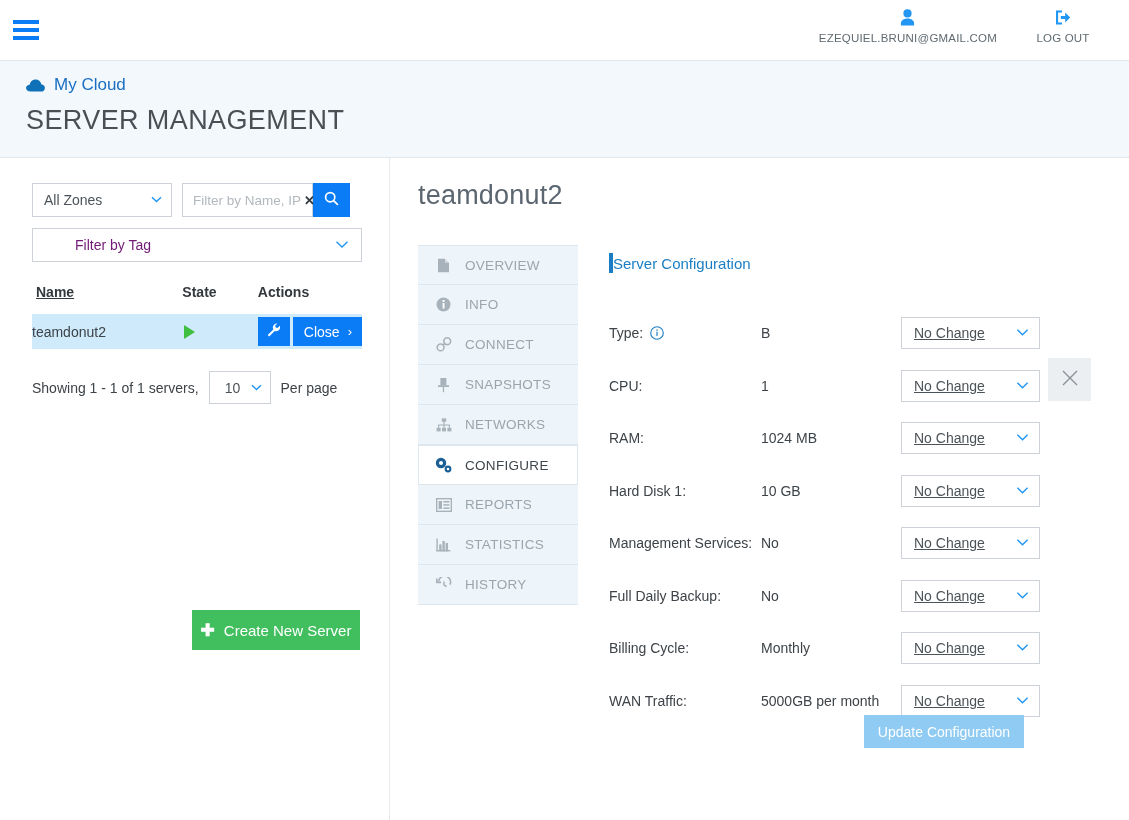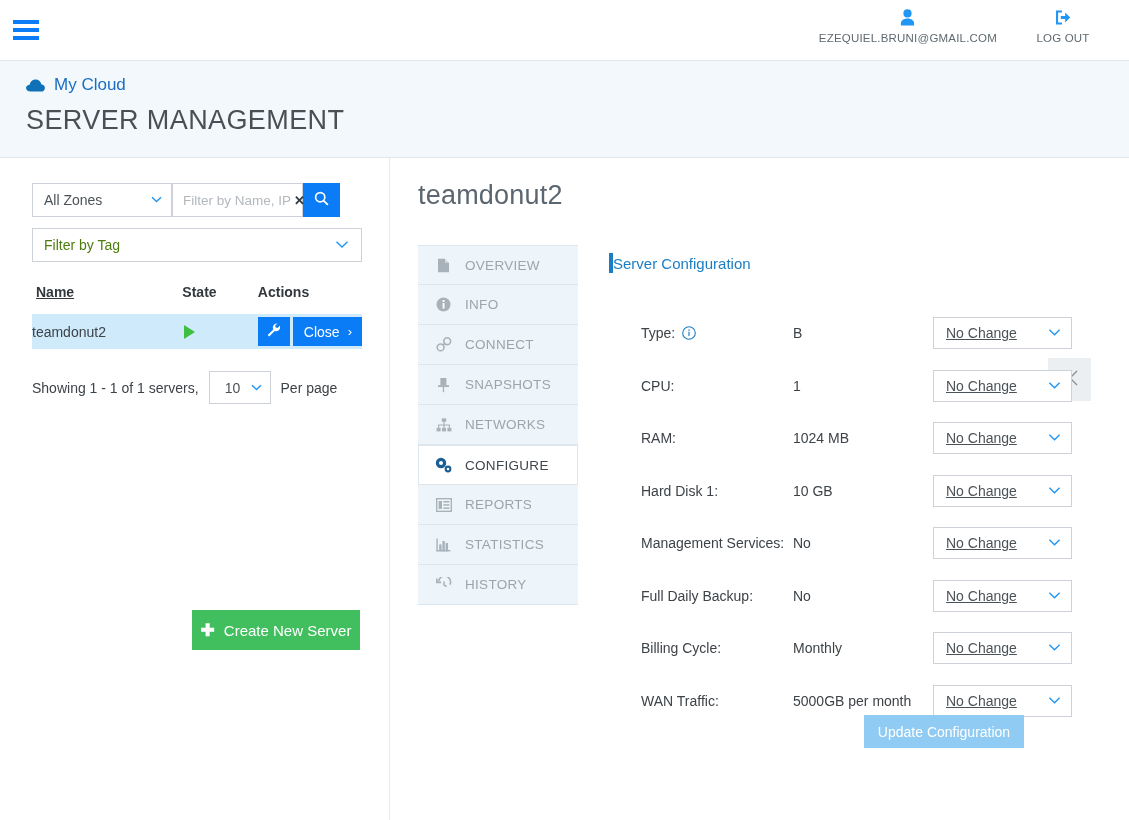--- a/index.html
+++ b/index.html
@@ -56,21 +56,21 @@
   
   .body-wrap { display: flex; height: 662px; }
 
   
   .leftcol {
     width: 390px; flex: 0 0 390px;
     border-right: 1px solid #e6eaed;
     padding: 25px 28px 0 32px;
     position: relative;
   }
-  .filters-row { display: flex; }
+  .filters-row { display: flex; gap: 10px; }
   .sel-box {
     position: relative; height: 34px; border: 1px solid #ccd2d8;
     background:#fff; display:flex; align-items:center;
     padding: 0 26px 0 11px; font-size: 14px; color:#4c5358;
     cursor: pointer;
   }
   .sel-box.zones { width: 140px; }
   .chev {
     position:absolute; right: 9px; top: 50%; transform: translateY(-55%);
     width: 11px; height: 11px; pointer-events:none;
@@ -90,21 +90,21 @@
     width: 38px; height: 34px; background:#0a7cf5;
     display:flex; align-items:center; justify-content:center;
     cursor:pointer; margin-left: -1px;
   }
   .tagfilter {
     margin-top: 11px; width: 330px; height: 34px;
     border: 1px solid #ccd2d8; background:#fff; position:relative;
     display:flex; align-items:center; padding: 0 26px 0 11px;
     cursor: pointer;
   }
-  .tagfilter .ph { font-size: 14px; color:#4d7c0f; }
+  .tagfilter .ph { font-size: 14px; color:#701a75;margin-left:31px; }
   .tagfilter .chev { right: 12px; width: 14px; height: 14px; }
 
   table.srv { margin-top: 22px; width: 330px; border-collapse: collapse; }
   table.srv th {
     text-align: left; font-size: 14px; color:#33383d; font-weight: bold;
     padding: 0 0 14px 0;
   }
   table.srv th.c-name { width: 155px; padding-left: 4px; text-decoration: underline; }
   table.srv th.c-state { width: 78px; }
   table.srv th.c-actions { width: 97px; }
@@ -176,21 +176,21 @@
   }
   .vtab.active .ico { color:#1a5e96; }
 
   .cfg-panel { flex: 1; padding-left: 31px; position: relative; }
   .cfg-head {
     display:flex; align-items:center; gap: 0;
     font-size: 15px; color:#1b7ec4; margin-top: 8px;
   }
   .cfg-head .bar { width: 4px; height: 20px; background:#1b7ec4; }
 
-  .cfg-rows { margin-top: 34px; margin-left: 32px; }
+  .cfg-rows { margin-top: 34px; }
   .cfg-row {
     display:flex; align-items:center; height: 52.5px;
   }
   .cfg-label {
     width: 152px; flex: 0 0 152px; font-size: 14px; color:#3d4348;
     display:flex; align-items:center; gap: 7px;
   }
   .info-icon { color:#1b7ec4; display:flex; align-items:center; }
   .cfg-value { width: 140px; flex: 0 0 140px; font-size: 14px; color:#3d4348; }
   .cfg-select {

